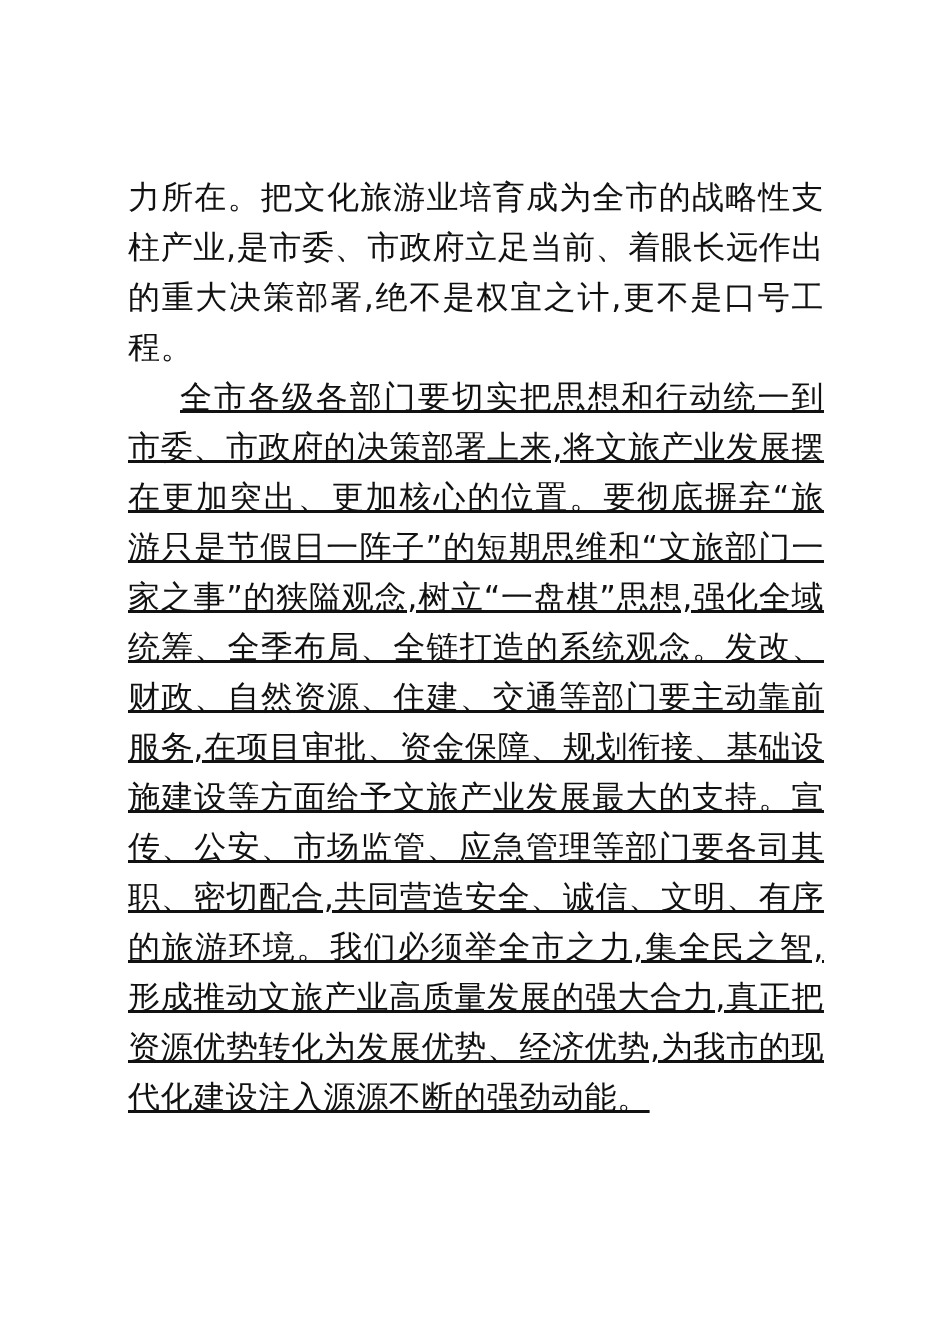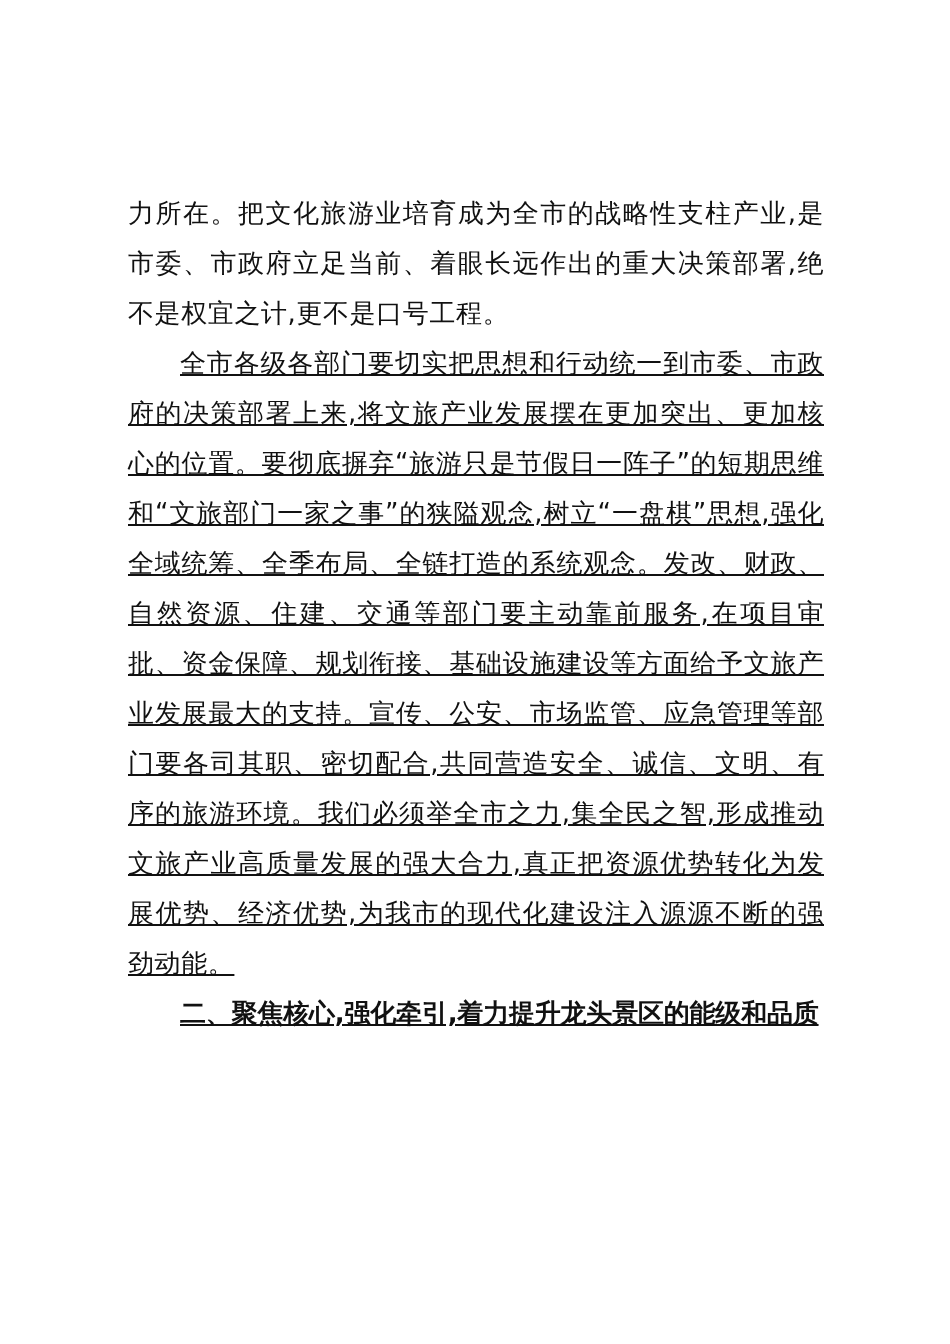--- a/index.html
+++ b/index.html
@@ -1,25 +1,24 @@
 <!DOCTYPE html>
 <html><head>
 <meta charset="utf-8">
 <style>
   html, body { margin: 0; padding: 0; background: #ffffff; }
   body { width: 950px; height: 1344px; position: relative; overflow: hidden; }
   .page {
-    position: absolute; left: 128px; top: 188px; width: 696px;
+    position: absolute; left: 128px; top: 172px; width: 696px;
     font-family: "DejaVu Sans", "Liberation Sans", sans-serif;
-    font-size: 26px; line-height: 50px; color: #111111;
+    font-size: 32px; line-height: 50px; color: #111111;
   }
   .para { margin: 0; text-align: justify; text-align-last: left; letter-spacing: 0.6px; }
   .indent { text-indent: 52px; text-decoration: underline; }
   .heading { font-weight: bold; letter-spacing: -0.2px; }
 </style>
 </head>
 <body>
 
 <div class="page">
   <p class="para">力所在。把文化旅游业培育成为全市的战略性支柱产业,是市委、市政府立足当前、着眼长远作出的重大决策部署,绝不是权宜之计,更不是口号工程。</p>
   <p class="para indent">全市各级各部门要切实把思想和行动统一到市委、市政府的决策部署上来,将文旅产业发展摆在更加突出、更加核心的位置。要彻底摒弃“旅游只是节假日一阵子”的短期思维和“文旅部门一家之事”的狭隘观念,树立“一盘棋”思想,强化全域统筹、全季布局、全链打造的系统观念。发改、财政、自然资源、住建、交通等部门要主动靠前服务,在项目审批、资金保障、规划衔接、基础设施建设等方面给予文旅产业发展最大的支持。宣传、公安、市场监管、应急管理等部门要各司其职、密切配合,共同营造安全、诚信、文明、有序的旅游环境。我们必须举全市之力,集全民之智,形成推动文旅产业高质量发展的强大合力,真正把资源优势转化为发展优势、经济优势,为我市的现代化建设注入源源不断的强劲动能。</p>
-  <p class="para indent heading">二、聚焦核心,强化牵引,着力提升龙头景区的能级和品质</p>
 </div>
 
 </body></html>

